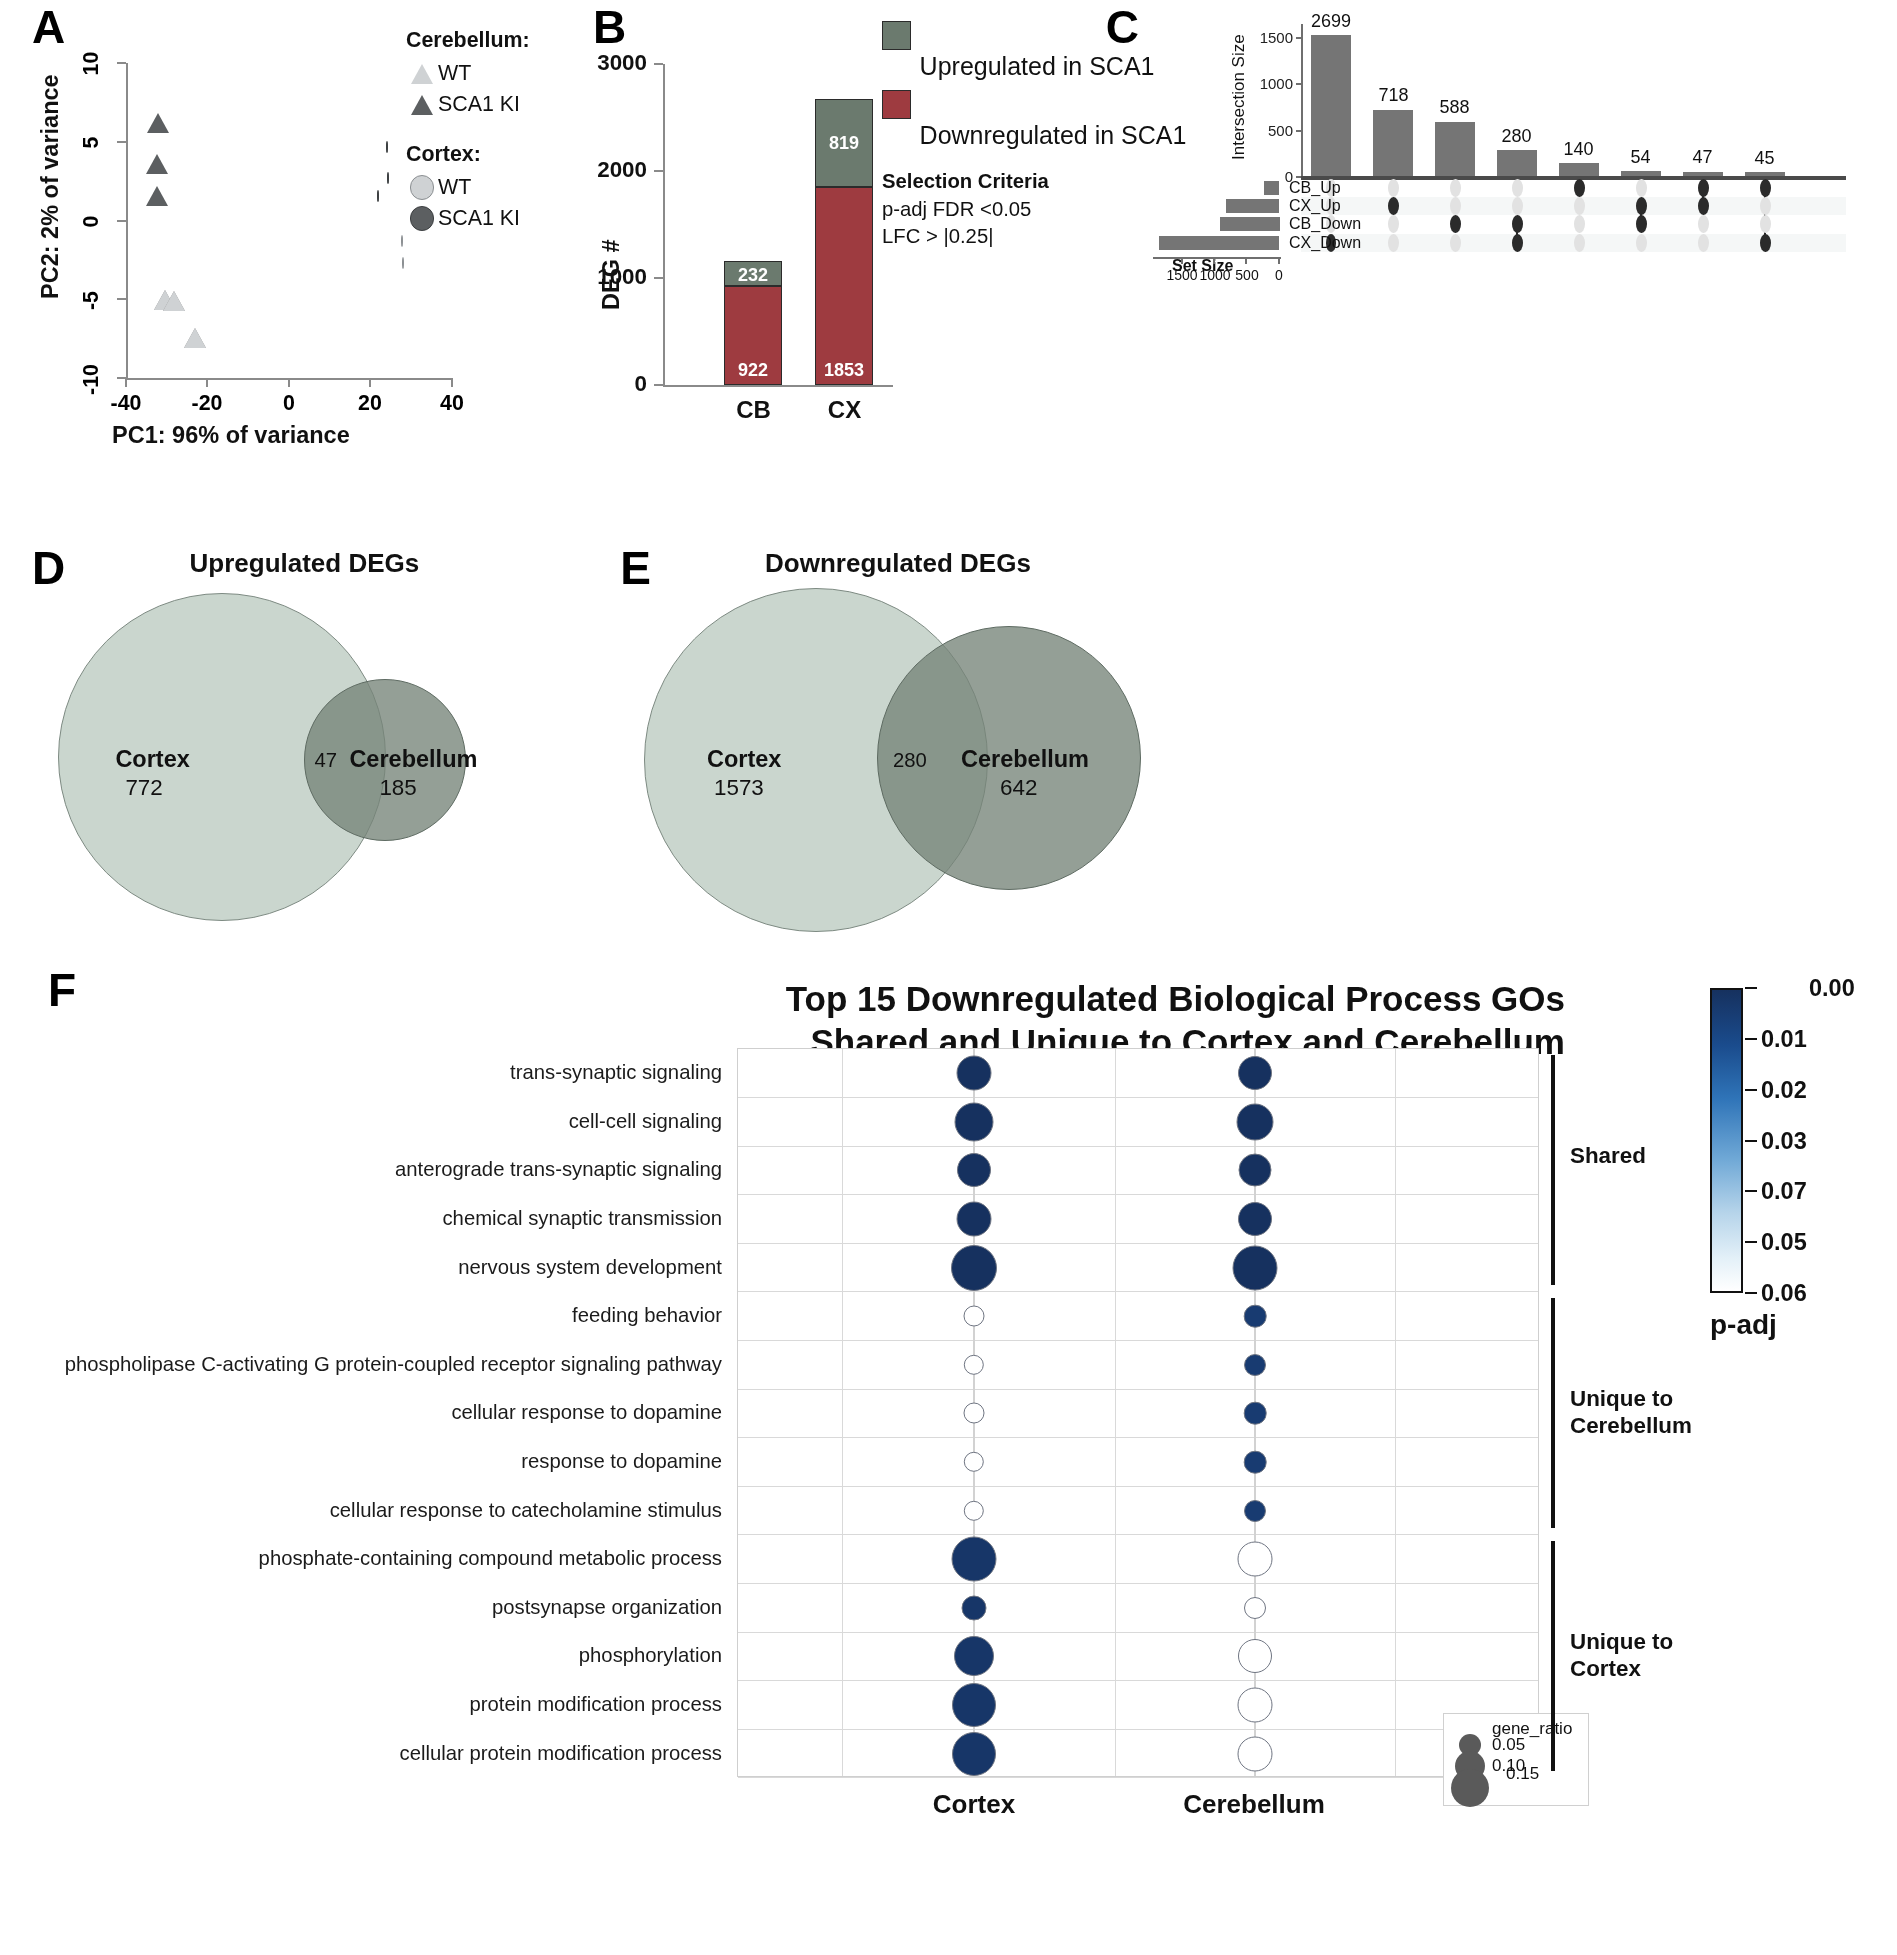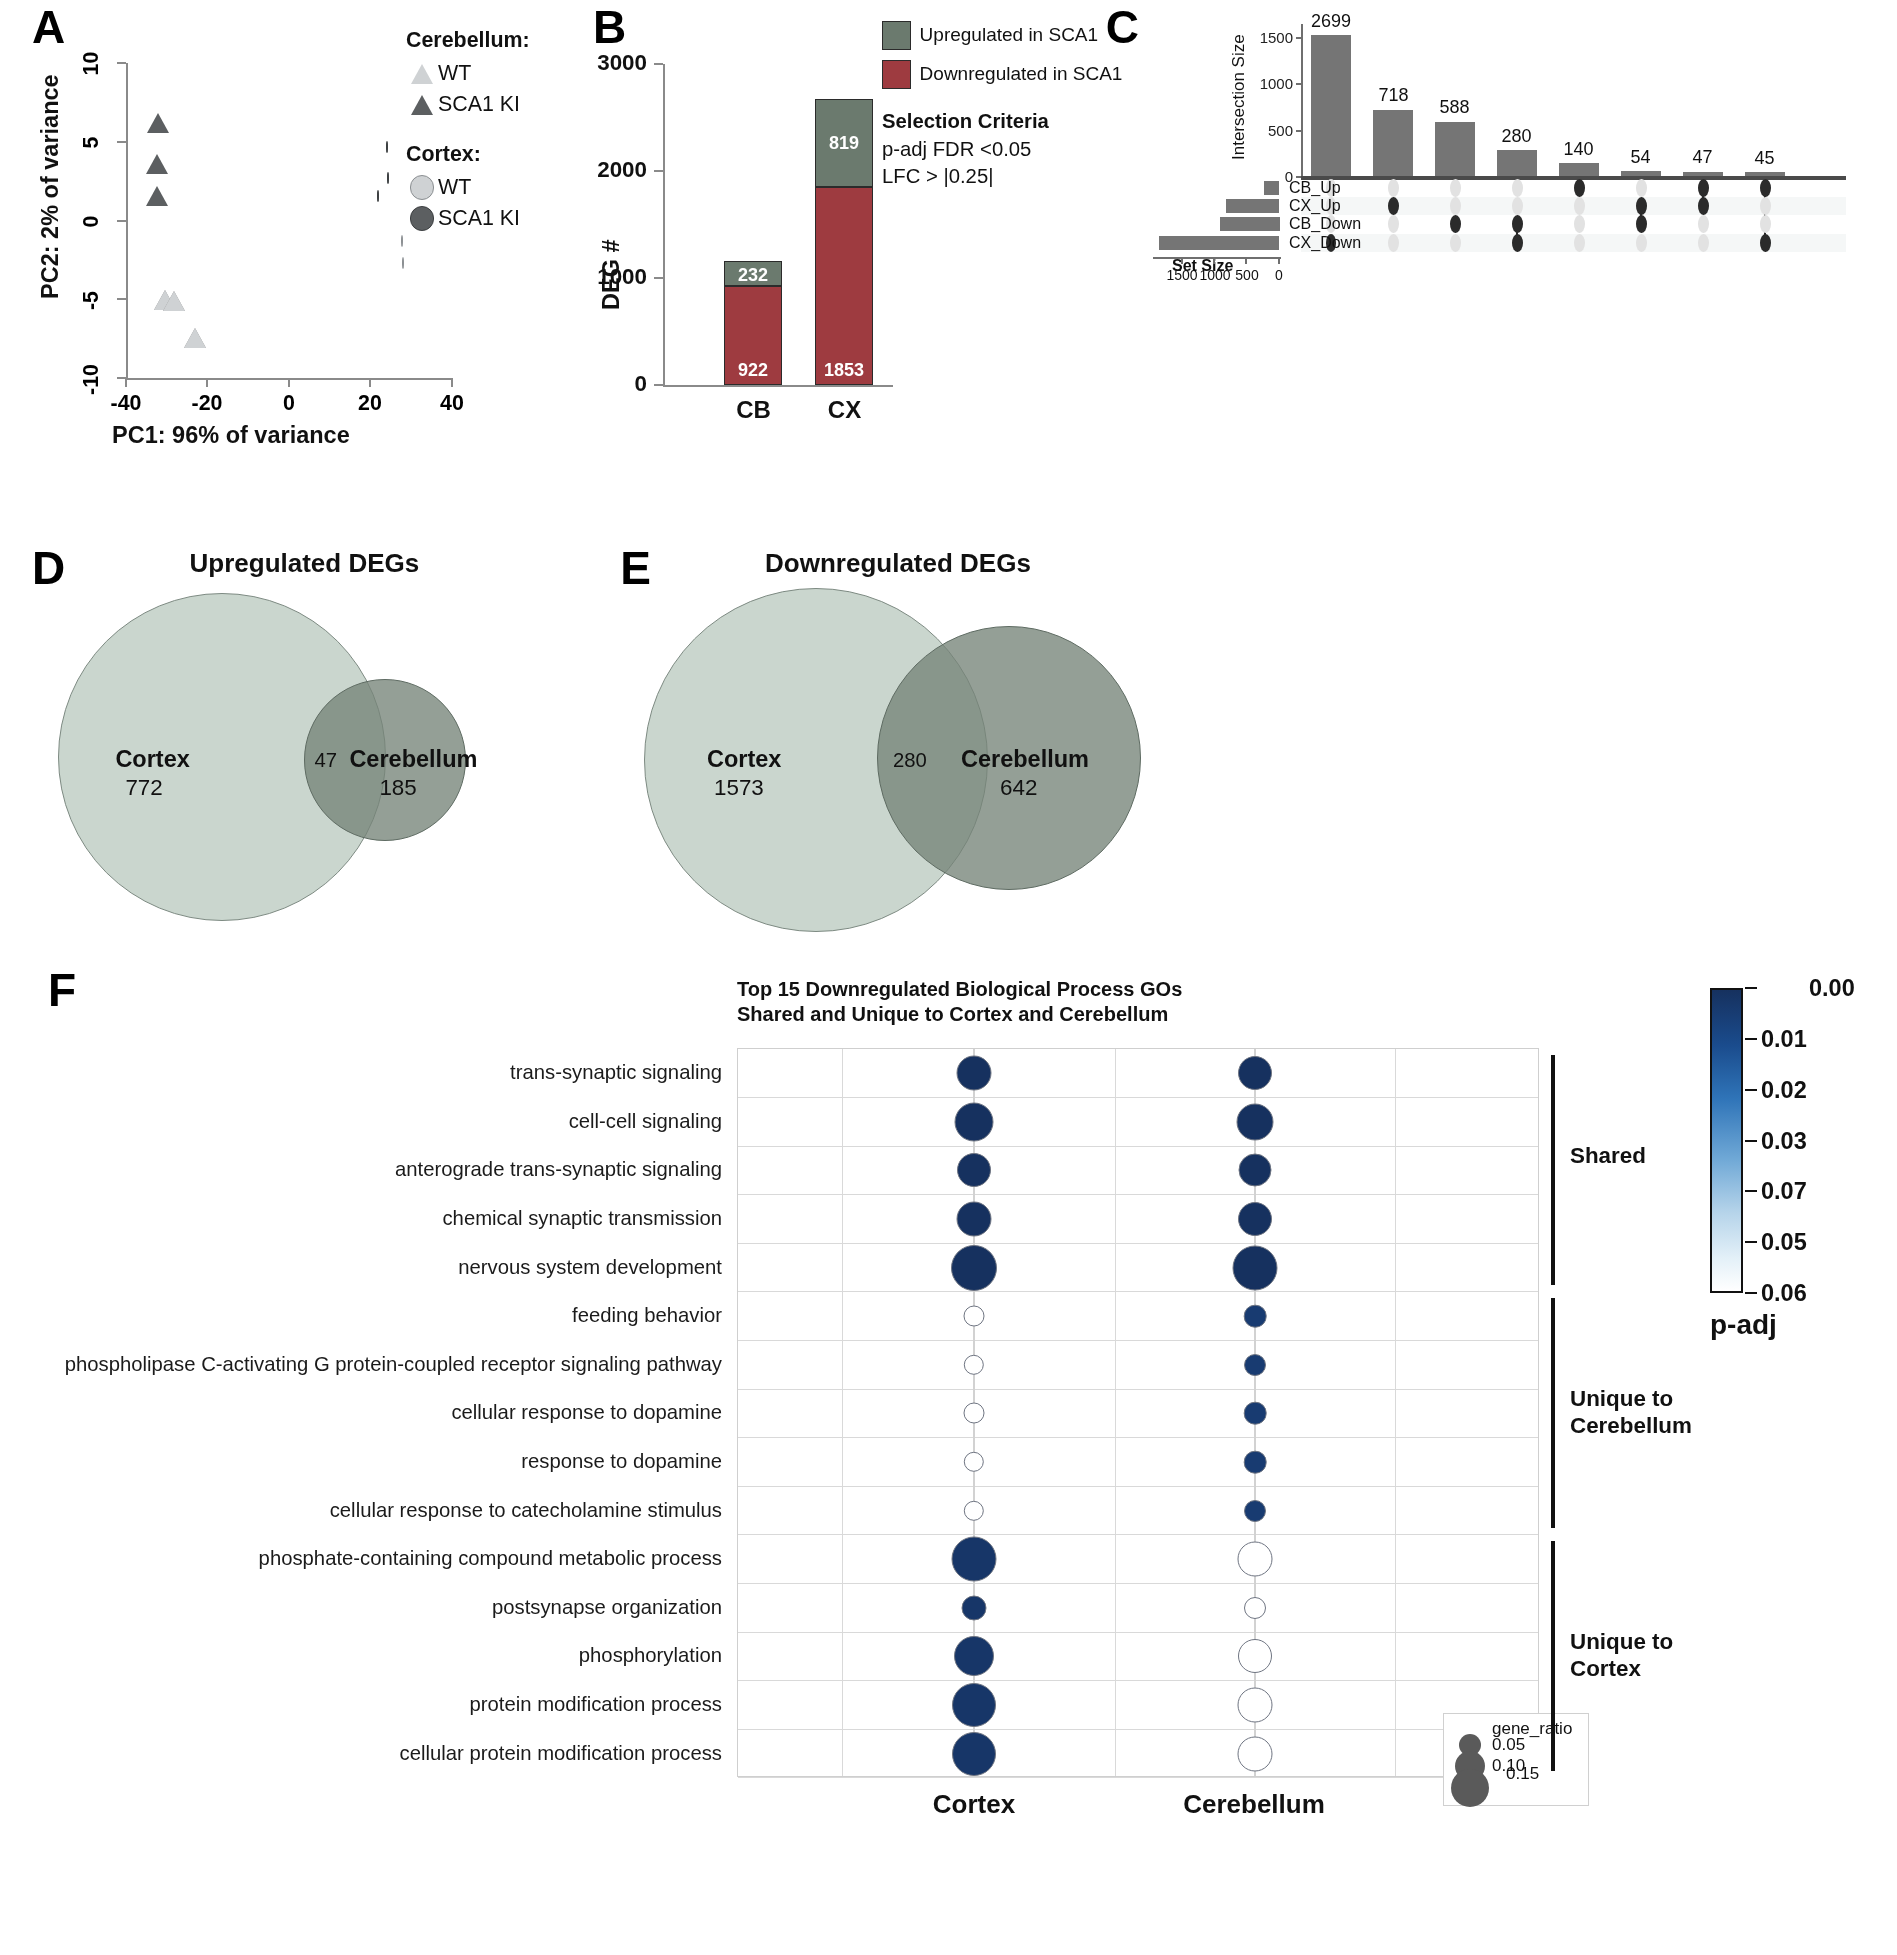--- a/index.html
+++ b/index.html
@@ -34,21 +34,21 @@
   .baxis{position:absolute;background:#8a8a8a;}
   .btick{position:absolute;background:#8a8a8a;width:8.6px;height:2.1px;}
   .bticklab{position:absolute;font-size:22.4px;font-weight:bold;text-align:right;width:86px;}
   .bar{position:absolute;width:58px;}
   .seg{position:absolute;left:0;width:100%;box-sizing:border-box;border:1.1px solid #2b2b2b;}
   .seg span{position:absolute;left:0;right:0;color:#fff;font-weight:bold;font-size:18px;text-align:center;}
   .bcat{position:absolute;font-weight:bold;font-size:24px;text-align:center;width:107px;}
   #legendB{position:absolute;left:321px;top:21.4px;width:230px;}
   .legB-row{display:flex;align-items:flex-start;margin-bottom:9.6px;}
   .legB-sw{width:27px;height:27px;margin-right:8.6px;border:1.1px solid #2b2b2b;flex:0 0 auto;}
-  .legB-tx{font-size:19px;line-height:27px;white-space:nowrap;}
+  .legB-tx{font-size:25px;line-height:27px;white-space:nowrap;margin-top:32px;}
   .crit-h{font-weight:bold;font-size:20.3px;margin-top:21.4px;}
   .crit-l{font-size:20.3px;margin-top:4.3px;}
 
   
   #panelC{left:1095px;top:0;width:802px;height:534px;}
   #upsetTop{position:absolute;left:206px;top:24px;width:545px;height:152px;}
   .ubar{position:absolute;background:#757575;width:40px;}
   .ubarlab{position:absolute;font-size:18px;text-align:center;width:75px;}
   .uaxis{position:absolute;background:#6f6f6f;}
   .utick{position:absolute;background:#6f6f6f;width:5.3px;height:1.6px;}
@@ -72,21 +72,21 @@
   .venn-title{position:absolute;font-weight:bold;font-size:26px;text-align:center;width:100%;}
   .vcirc{position:absolute;border-radius:50%;}
   .vleft{background:rgba(190,205,195,0.82);border:1.1px solid #7d8a82;}
   .vright{background:rgba(118,132,120,0.78);border:1.1px solid #5e6b62;}
   .vlabel{position:absolute;font-weight:bold;font-size:23.5px;white-space:nowrap;}
   .vnum{position:absolute;font-size:22.4px;white-space:nowrap;}
   .vnum-mid{position:absolute;font-size:20.3px;white-space:nowrap;}
 
   
   #panelF{left:0;top:967px;width:1897px;height:988px;}
-  #fTitle{position:absolute;left:737px;top:9.6px;width:828px;text-align:left;font-weight:bold;font-size:20px;line-height:1.25;}
+  #fTitle{position:absolute;left:737px;top:9.6px;width:828px;text-align:right;font-weight:bold;font-size:35px;line-height:1.25;}
   #fGrid{position:absolute;left:737px;top:81px;width:802px;height:729px;border:1.1px solid #cfcfcf;box-sizing:border-box;background:#fff;}
   .grow{position:absolute;left:0;width:100%;border-bottom:1.1px solid #d9d9d9;box-sizing:border-box;}
   .gcolline{position:absolute;top:0;bottom:0;width:1.1px;background:#d9d9d9;}
   .dotline{position:absolute;top:0;bottom:0;width:2.1px;background:#d2d2d2;}
   .gdot{position:absolute;border-radius:50%;border:1.1px solid #6f7582;transform:translate(-50%,-50%);}
   .ylabel{position:absolute;right:0;font-size:20.3px;text-align:right;white-space:nowrap;transform:translateY(-50%);color:#1b1b1b;}
   #yLabels{position:absolute;left:43px;top:81px;width:679px;height:729px;}
   .xcat{position:absolute;font-size:26px;font-weight:bold;text-align:center;width:214px;transform:translateX(-50%);}
   .brk{position:absolute;width:3.7px;background:#111;}
   .brklab{position:absolute;font-weight:bold;font-size:22.4px;line-height:1.2;white-space:pre-line;}

